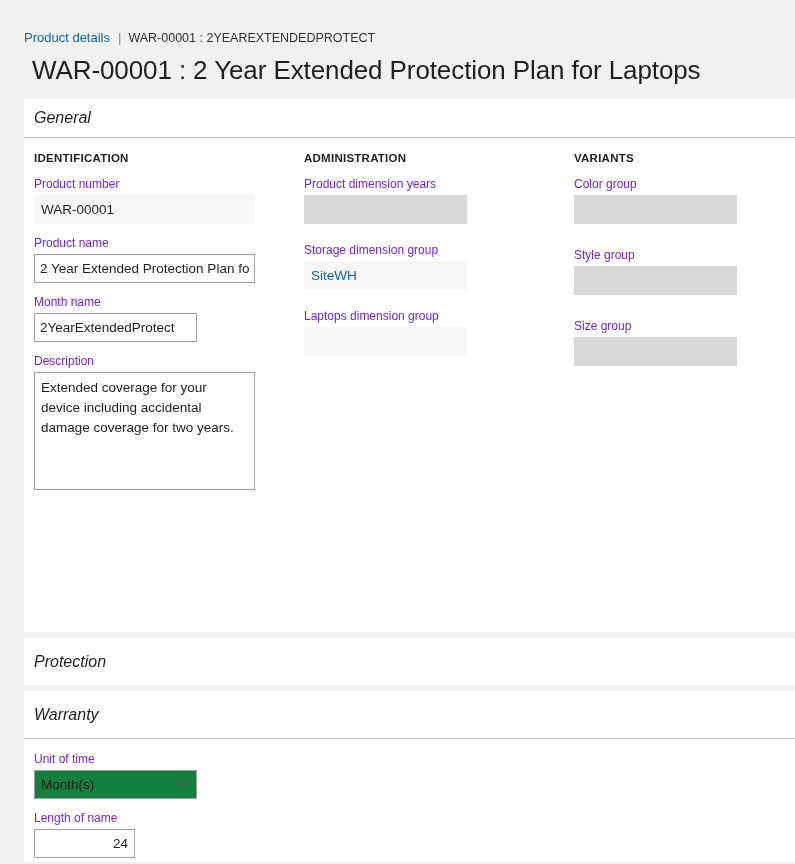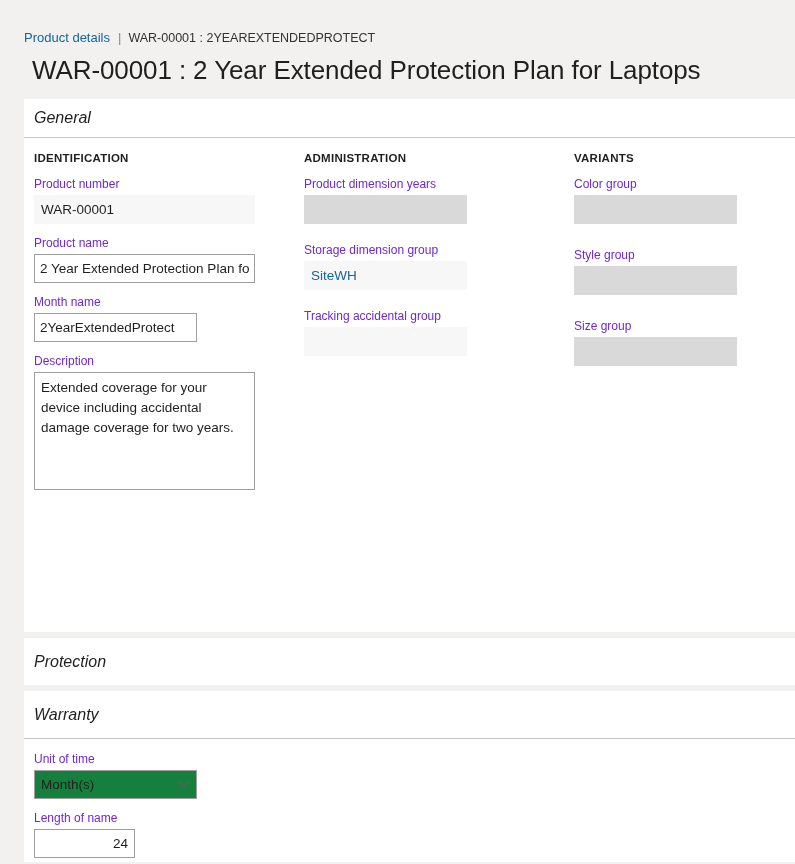--- a/index.html
+++ b/index.html
@@ -268,21 +268,21 @@
             <label class="field-label">Product dimension years</label>
             <input class="input disabled w-dim-group" type="text" disabled="" value="" style="">
           </div>
 
           <div class="field field-dim">
             <label class="field-label">Storage dimension group</label>
             <input class="input readonly link-value w-dim-group" type="text" readonly="" value="SiteWH" style="">
           </div>
 
           <div class="field field-dim">
-            <label class="field-label">Tracking accidental group</label>
+            <label class="field-label">Laptops dimension group</label>
             <input class="input readonly w-dim-group" type="text" readonly="" value="" style="">
           </div>
         </div>
 
         <div class="col col-variants">
           <div class="group-heading">VARIANTS</div>
 
           <div class="field field-variant">
             <label class="field-label">Color group</label>
             <input class="input disabled w-variant-group" type="text" disabled="" value="" style="">

